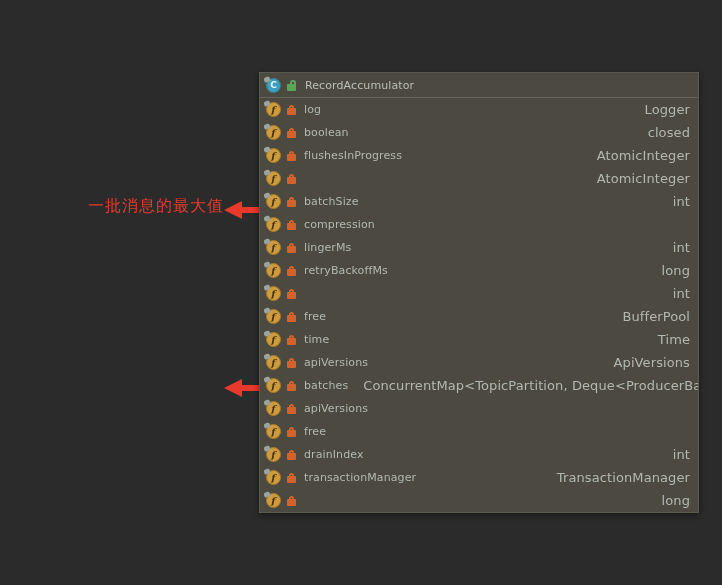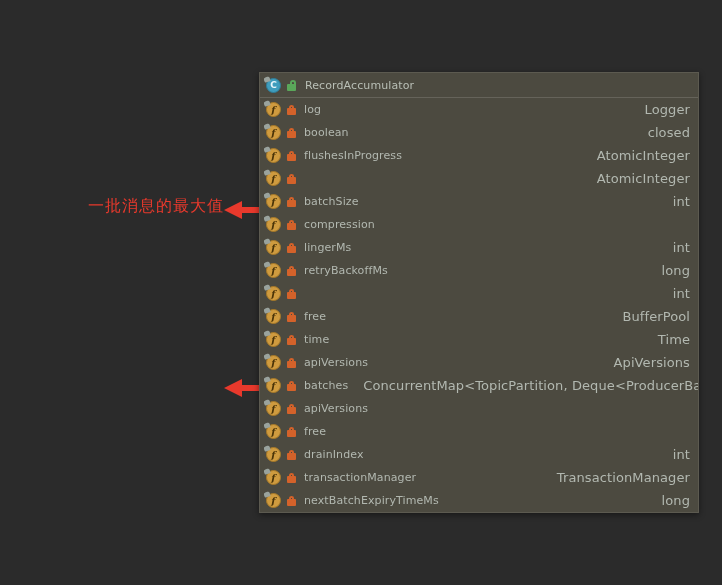--- a/index.html
+++ b/index.html
@@ -365,19 +365,18 @@
           </span>
           <span class="name">transactionManager</span>
           <span class="type">TransactionManager</span>
         </div>
         <div class="row">
           <span class="icon icon-field">f</span>
           <span class="icon icon-lock">
             <span class="shackle"></span>
             <span class="body"></span>
           </span>
-          <span class="name">nextBatchExpiryTimeMs</span>
           <span class="type">long</span>
         </div>
       </div>
 
   </div>
 </div>
 
 </body></html>

